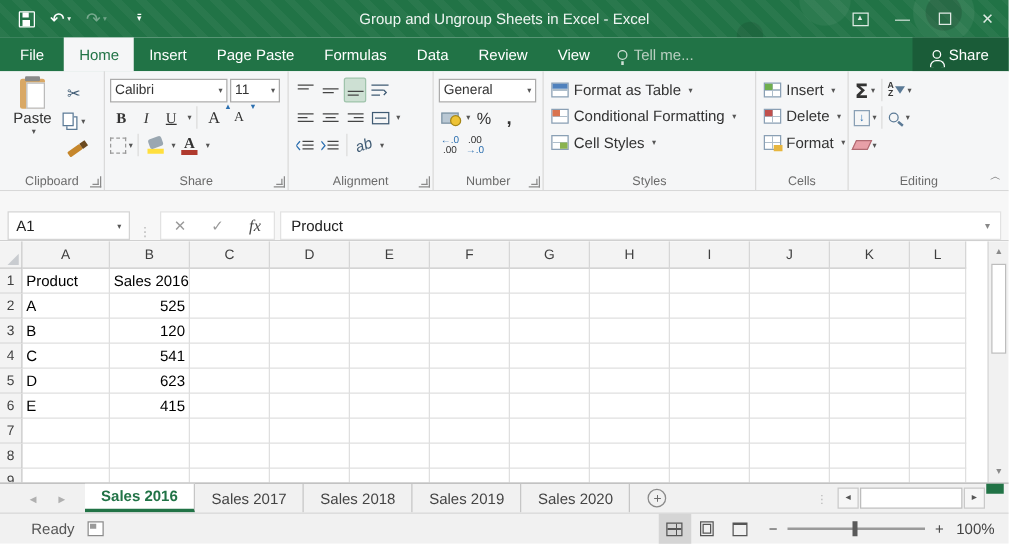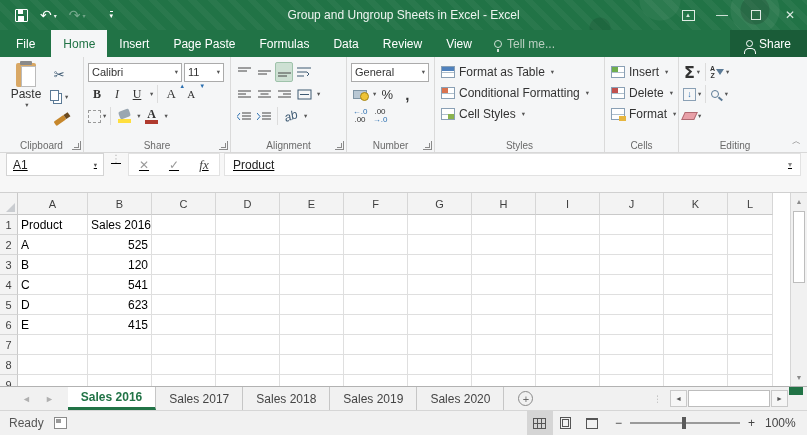--- a/index.html
+++ b/index.html
@@ -128,21 +128,21 @@
   .filldown { width:13px; height:13px; border:1px solid #8aa0b5; color:#2b6fb0; font-size:9px;
     display:flex; align-items:center; justify-content:center; font-weight:bold; }
   .mag { width:8px; height:8px; border:1.6px solid #5b7a96; border-radius:50%; position:relative; }
   .mag::after { content:""; position:absolute; left:6px; top:7px; width:5px; height:1.6px;
     background:#5b7a96; transform:rotate(40deg); }
   .eraser { width:13px; height:8px; background:#e8a0a8; border:1px solid #b06a72; transform:skewX(-25deg); }
   .collapse { position:absolute; right:6px; bottom:4px; color:#777; font-size:9px; }
 
   
   #formularow { left:0; top:153px; width:807px; height:40px; background:#f7f7f7;
-    border-bottom:1px solid #d0d0d0; display:flex; align-items:flex-start; padding:0 6px; gap:4px;text-decoration:underline; }
+    border-bottom:1px solid #d0d0d0; display:flex; align-items:flex-end; padding:0 6px; gap:4px; }
   #namebox { width:98px; height:23px; background:#fff; border:1px solid #d4d4d4; display:flex;
     align-items:center; padding:0 6px; font-size:12px; color:#222; }
   #namebox .car { margin-left:auto; }
   .fdots { color:#b5b5b5; font-size:10px; letter-spacing:0; padding:0 3px; }
   #fxbtns { height:23px; background:#fff; border:1px solid #e2e2e2; display:flex; align-items:center; }
   #fxbtns span { width:30px; text-align:center; color:#9a9a9a; font-size:12px; }
   #fxbtns .fx { color:#444; font-family:"Liberation Serif",serif; font-style:italic; font-size:13px; }
   #formulafield { flex:1; height:23px; background:#fff; border:1px solid #e2e2e2; display:flex;
     align-items:center; padding:0 8px; font-size:12px; color:#222; }
   #formulafield .car { margin-left:auto; color:#888; font-size:8px; }
@@ -184,21 +184,21 @@
   .sheet-dots { display:flex; align-items:center; color:#b5b5b5; font-size:9px; padding:0 8px; margin-left:auto; }
   #hscroll { display:flex; align-items:center; gap:1px; padding-right:4px; }
   .hbtn { width:17px; height:17px; background:#f6f6f6; border:1px solid #c9c9c9; color:#555;
     display:flex; align-items:center; justify-content:center; font-size:7px; }
   #hthumb { width:82px; height:17px; background:#fff; border:1px solid #bdbdbd; }
   .corner-box { width:14px; height:8px; background:#217346; align-self:flex-start; }
 
   
   #statusbar { left:0; top:410px; width:807px; height:25px; background:#f1f1f1;
     border-top:1px solid #d6d6d6; display:flex; align-items:center; font-size:12px; color:#555; }
-  #status-ready { padding:0 10px 0 9px; }
+  #status-ready { padding:0 10px 0 25px; }
   .macro-ic { width:13px; height:12px; border:1px solid #8a8a8a; background:#fff; position:relative; }
   .macro-ic::after { content:""; position:absolute; left:1px; top:1px; width:5px; height:4px; background:#9a9a9a; }
   .views { margin-left:auto; display:flex; align-items:center; height:25px; }
   .view-btn { width:26px; height:25px; display:flex; align-items:center; justify-content:center; }
   .view-btn.sel { background:#d5d5d5; }
   .vb-grid { width:13px; height:11px; border:1px solid #555;
     background:linear-gradient(90deg, transparent 30%, #555 30% 36%, transparent 36% 63%, #555 63% 69%, transparent 69%),
                linear-gradient(transparent 42%, #555 42% 54%, transparent 54%); }
   .vb-page { width:11px; height:12px; border:1px solid #555; display:flex; align-items:center; justify-content:center; }
   .vb-page::after { content:""; width:5px; height:6px; border:1px solid #555; }

